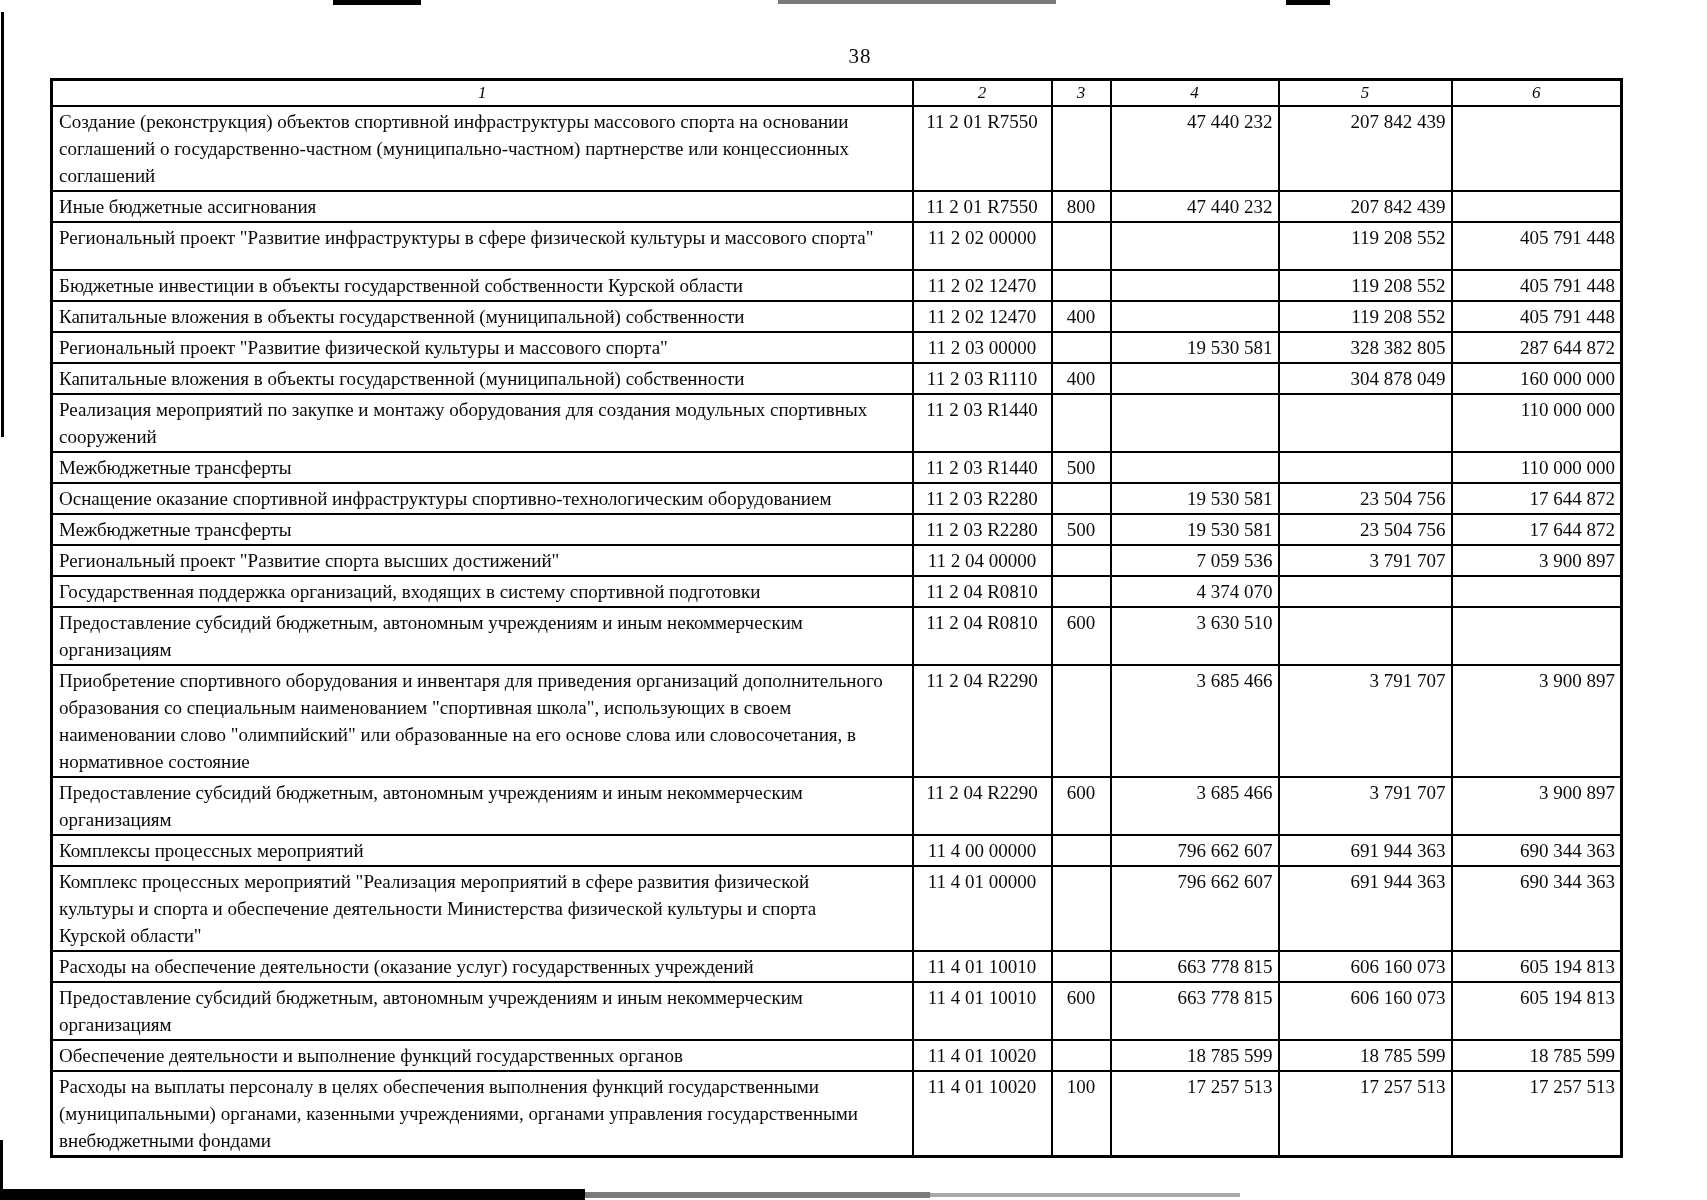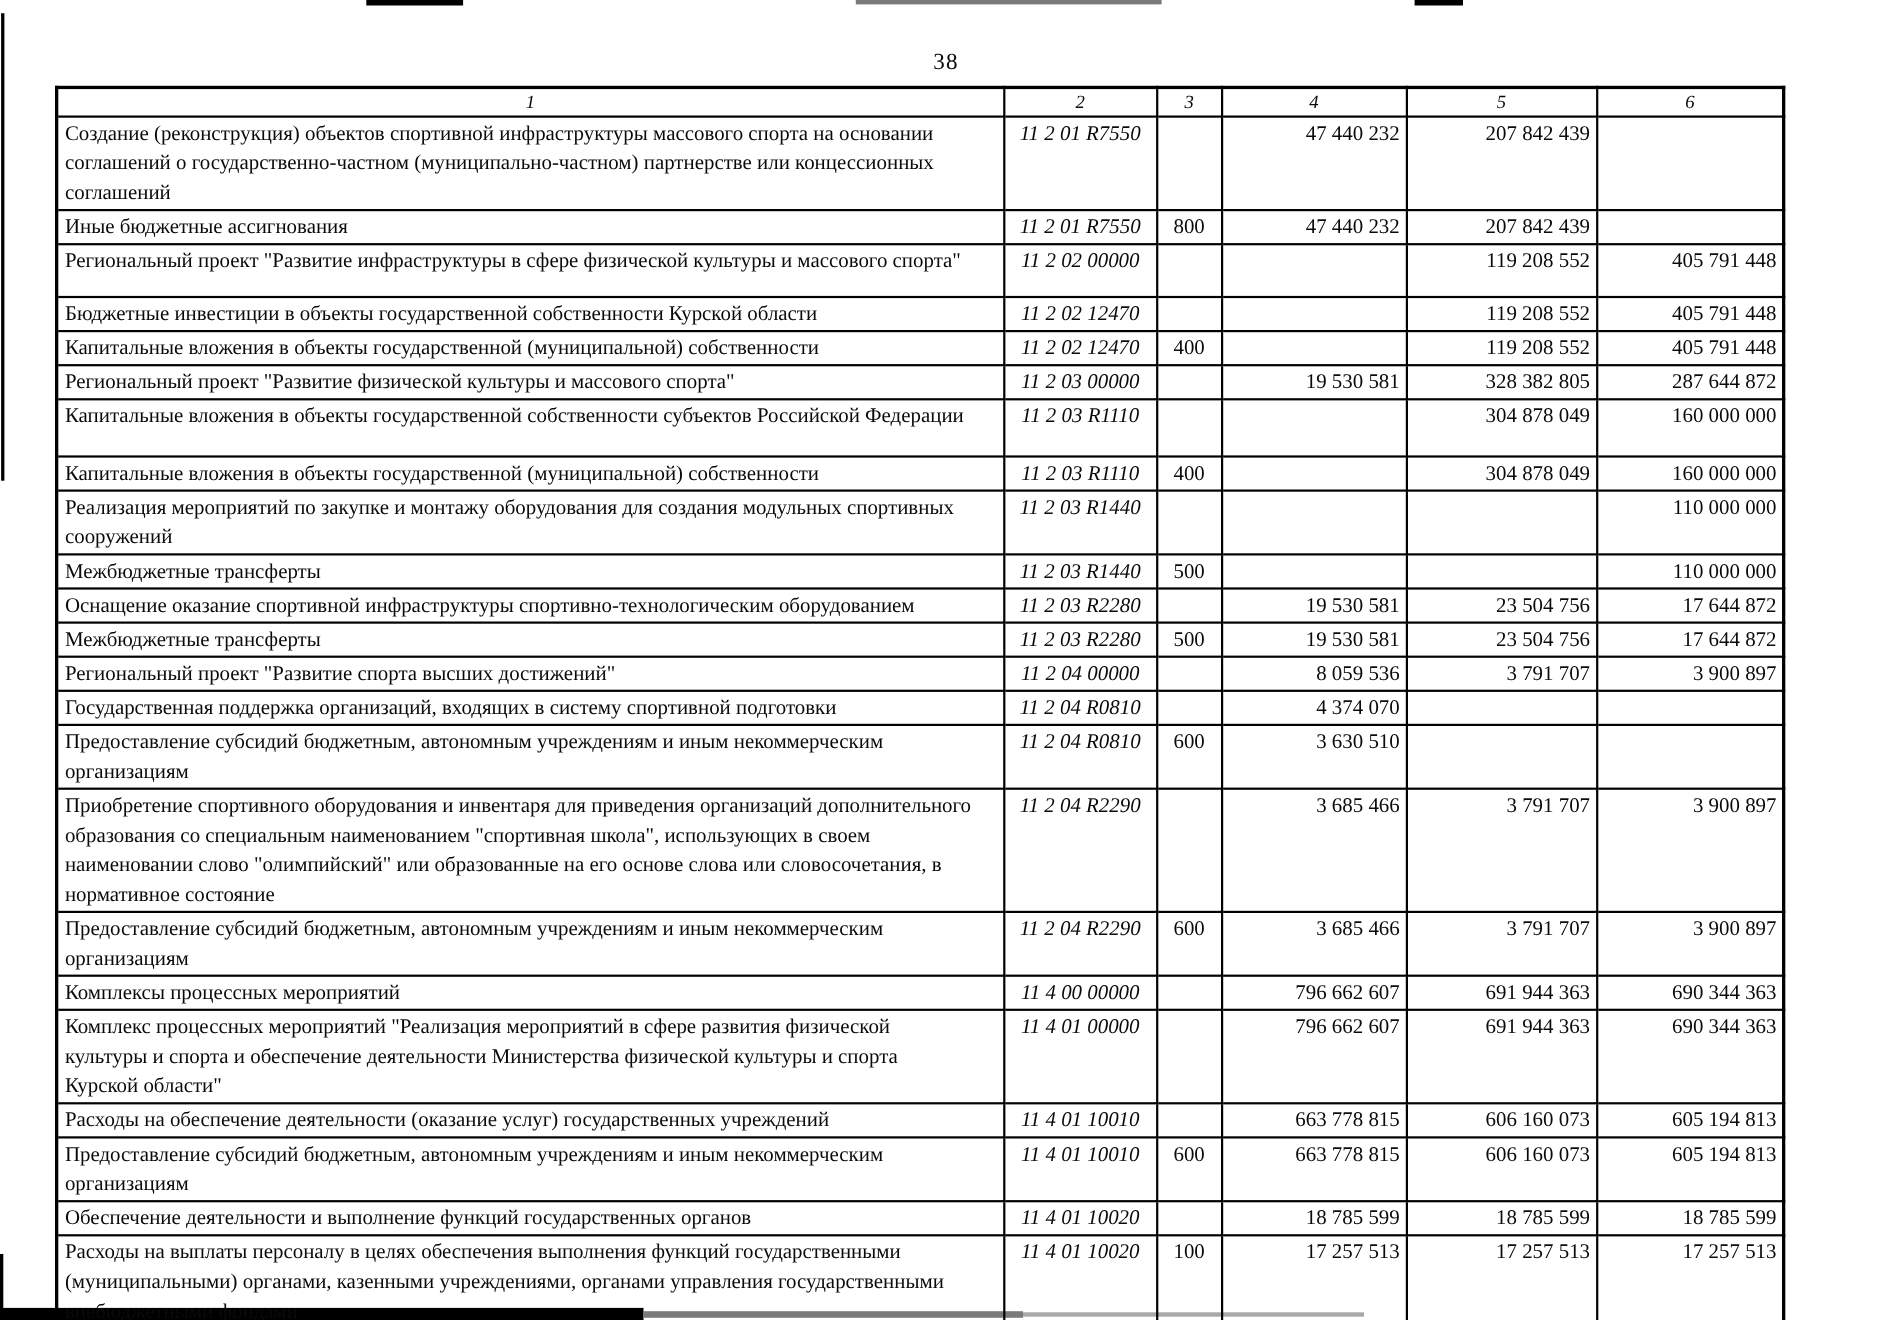--- a/index.html
+++ b/index.html
@@ -22,21 +22,21 @@
   .table-wrap{position:absolute;left:50px;top:78px;width:1572px;}
   table{border-collapse:collapse;table-layout:fixed;width:1570px;
         border:3px solid #000;}
   td,th{border:2px solid #000;vertical-align:top;overflow:hidden;}
   th.col-head{
     font-style:italic;font-weight:normal;font-size:17px;height:24px;
     text-align:center;vertical-align:middle;padding:0;
   }
   td{font-size:19px;line-height:27px;padding:1px 4px 1px 6px;}
   td.cell-name{text-align:left;padding-right:28px;}
-  td.cell-code{text-align:center;white-space:nowrap;padding:1px 2px;font-style:italic;}
+  td.cell-code{text-align:center;white-space:nowrap;padding:1px 2px;}
   td.cell-group{text-align:center;white-space:nowrap;padding:1px 2px;}
   td.cell-amount{text-align:right;white-space:nowrap;padding-right:5px;}
 </style>
 </head>
 <body>
 
 <div class="artifact" style="left:333px;top:0;width:88px;height:5px;"></div>
 <div class="artifact gray" style="left:778px;top:0;width:278px;height:4px;"></div>
 <div class="artifact" style="left:1286px;top:0;width:44px;height:5px;"></div>
 <div class="artifact" style="left:1px;top:12px;width:3px;height:425px;"></div>
@@ -109,28 +109,20 @@
           <td class="cell-amount">405 791 448</td>
         </tr>
         <tr style="height: 26px;">
           <td class="cell-name">Региональный проект "Развитие физической культуры и массового спорта"</td>
           <td class="cell-code">11 2 03 00000</td>
           <td class="cell-group"></td>
           <td class="cell-amount">19 530 581</td>
           <td class="cell-amount">328 382 805</td>
           <td class="cell-amount">287 644 872</td>
         </tr>
-        <tr style="height: 52px;">
-          <td class="cell-name">Капитальные вложения в объекты государственной собственности субъектов Российской Федерации</td>
-          <td class="cell-code">11 2 03 R1110</td>
-          <td class="cell-group"></td>
-          <td class="cell-amount"></td>
-          <td class="cell-amount">304 878 049</td>
-          <td class="cell-amount">160 000 000</td>
-        </tr>
         <tr style="height: 28px;">
           <td class="cell-name">Капитальные вложения в объекты государственной (муниципальной) собственности</td>
           <td class="cell-code">11 2 03 R1110</td>
           <td class="cell-group">400</td>
           <td class="cell-amount"></td>
           <td class="cell-amount">304 878 049</td>
           <td class="cell-amount">160 000 000</td>
         </tr>
         <tr style="height: 50px;">
           <td class="cell-name">Реализация мероприятий по закупке и монтажу оборудования для создания модульных спортивных сооружений</td>
@@ -161,21 +153,21 @@
           <td class="cell-code">11 2 03 R2280</td>
           <td class="cell-group">500</td>
           <td class="cell-amount">19 530 581</td>
           <td class="cell-amount">23 504 756</td>
           <td class="cell-amount">17 644 872</td>
         </tr>
         <tr style="height: 26px;">
           <td class="cell-name">Региональный проект "Развитие спорта высших достижений"</td>
           <td class="cell-code">11 2 04 00000</td>
           <td class="cell-group"></td>
-          <td class="cell-amount">8 059 536</td>
+          <td class="cell-amount">7 059 536</td>
           <td class="cell-amount">3 791 707</td>
           <td class="cell-amount">3 900 897</td>
         </tr>
         <tr style="height: 26px;">
           <td class="cell-name">Государственная поддержка организаций, входящих в систему спортивной подготовки</td>
           <td class="cell-code">11 2 04 R0810</td>
           <td class="cell-group"></td>
           <td class="cell-amount">4 374 070</td>
           <td class="cell-amount"></td>
           <td class="cell-amount"></td>

